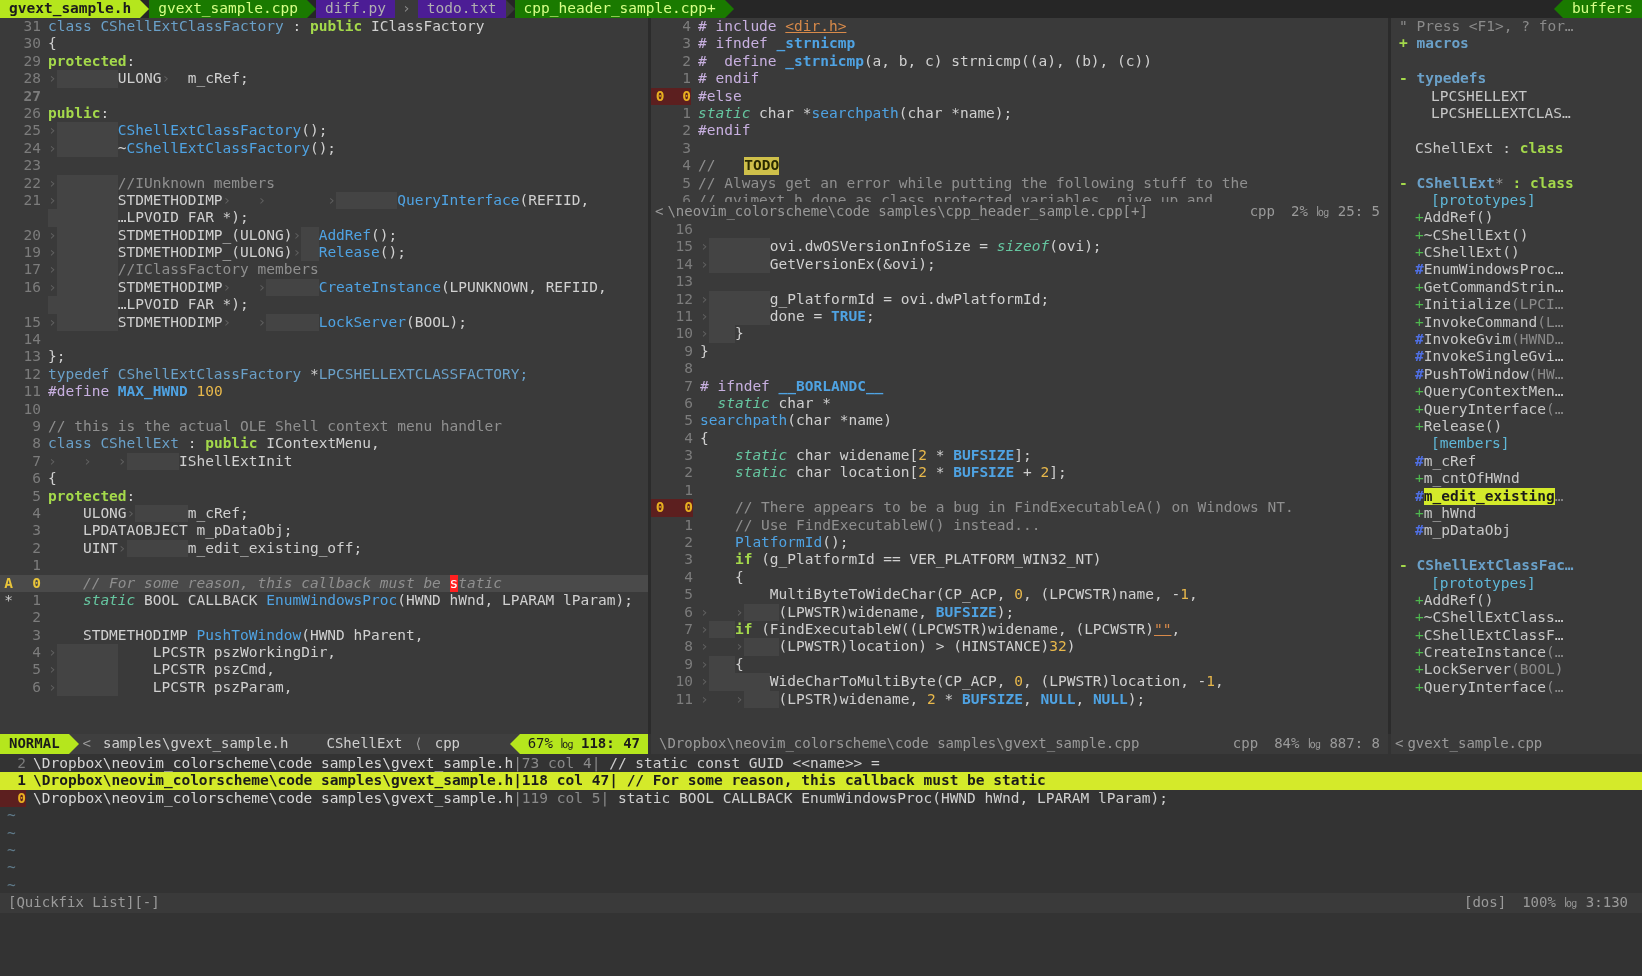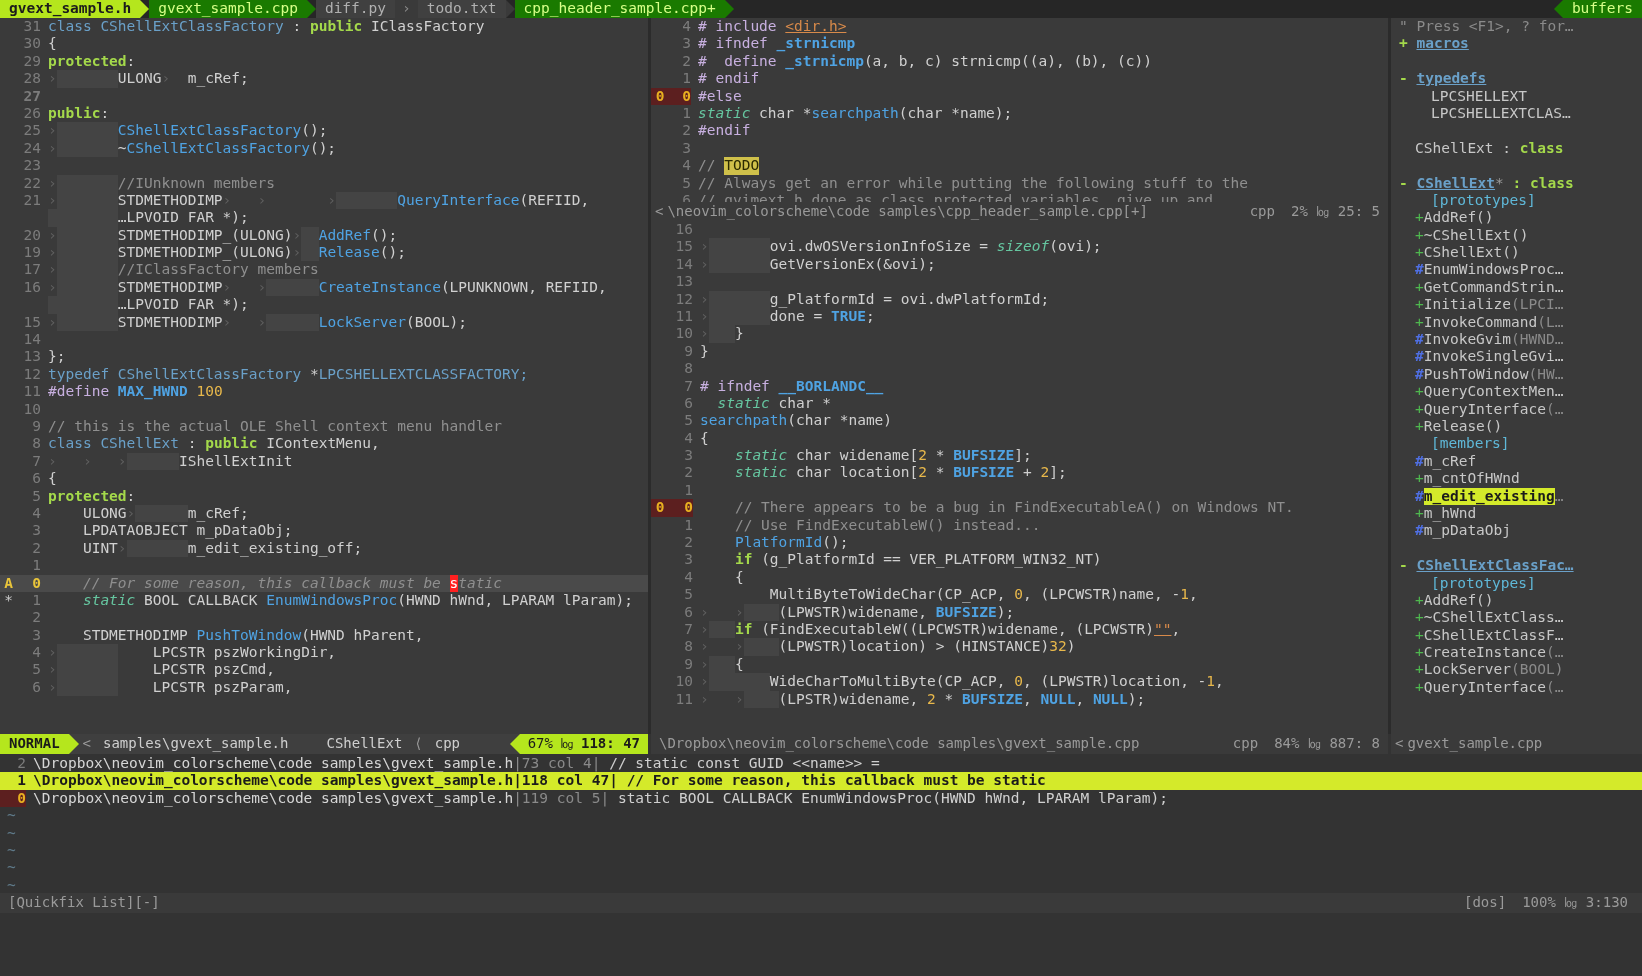--- a/index.html
+++ b/index.html
@@ -10,21 +10,21 @@
     -webkit-font-smoothing:none;
   }
   .screen{position:relative;width:1642px;height:976px;background:#333333;}
 
   
   .tabline{position:absolute;left:0;top:0;width:1642px;height:18px;background:#262626;
            display:flex;align-items:center;white-space:nowrap;overflow:hidden;}
   .tab{display:inline-flex;align-items:center;height:18px;padding:0 9px;}
   .tab.sel{background:#b5e61d;color:#1c1c1c;font-weight:bold;}
   .tab.active{background:#1a7a00;color:#d7ff87;}
-  .tab.plain{background:#404040;color:#b0b0b0;}
+  .tab.plain{background:#4c1d95;color:#b0b0b0;}
   .arw{width:0;height:0;border-top:9px solid transparent;border-bottom:9px solid transparent;}
   .arw-sel{border-left:9px solid #b5e61d;}
   .arw-act{border-left:9px solid #1a7a00;}
   .arw-dim{border-left:9px solid #3a3a3a;}
   .sep{color:#8a8a8a;padding:0 7px;background:#3a3a3a;height:18px;display:inline-flex;align-items:center;}
   .tabfill{flex:1;height:18px;background:#262626;}
   .tabright{background:#1a7a00;color:#d7ff87;height:18px;display:inline-flex;align-items:center;padding:0 9px;}
 
   
   .pane{position:absolute;overflow:hidden;background:#3a3a3a;}
@@ -43,21 +43,21 @@
   .def{color:#4fa3e3;font-weight:bold;}     
   .num{color:#e8b84b;}
   .fn{color:#4fa3e3;}
   .str{color:#d88a4a;text-decoration:underline;}
   .sta{color:#66c6a0;font-style:italic;}
   .punc{color:#cfcfcf;}
   .tabch{color:#5f5f5f;}
   .tabbg{background:#444444;}
   .cursorline{background:#4a4a4a;}
   .cursor{background:#ff2020;color:#ffffff;}
-  .todo{background:#cfc04a;color:#2a2a00;font-weight:normal;}
+  .todo{background:#cfc04a;color:#2a2a00;font-weight:bold;margin-left:20px;}
   .sgnA{color:#e8c43a;font-weight:bold;}
   .sgn0{background:#5c1f1f;color:#e8b020;font-weight:bold;}
   .sgnstar{color:#c9c9c9;}
 
   
   .stl{position:absolute;height:20px;display:flex;align-items:center;white-space:nowrap;overflow:hidden;
        font-size:14px;}
   .stl-act{background:#3f3f3f;color:#cfcfcf;}
   .stl-ina{background:#3a3a3a;color:#9a9a9a;}
   .mode{background:#b5e61d;color:#1b1b1b;font-weight:bold;padding:0 9px;height:20px;display:flex;align-items:center;}
@@ -78,21 +78,21 @@
   .qffile{color:#d7d7d7;}
   .qfpos{color:#8a8a8a;}
   .qftext{color:#d0d0d0;}
   .qfrow.cur .qffile,.qfrow.cur .qfpos,.qfrow.cur .qftext{color:#1b1b1b;}
   .tilde{color:#5f7a8a;}
 
   
   .tagbar{position:absolute;background:#3a3a3a;overflow:hidden;}
   .tgrow{height:17.4px;white-space:pre;display:flex;align-items:center;}
   .tgfold{color:#a4d94b;font-weight:bold;}
-  .tgkind{color:#6aa0c8;font-weight:bold;text-decoration:underline;}
+  .tgkind{color:#6aa0c8;font-weight:bold;}
   .tgplain{color:#c8c8c8;}
   .tgpub{color:#4fb84f;}
   .tgpri{color:#4f6fe3;font-weight:bold;}
   .tgproto{color:#5fb8d8;}
   .tghelp{color:#8a8a8a;}
   .tgsig{color:#8a8a8a;}
   .tgsel{background:#d4ea2a;color:#1b1b1b;font-weight:bold;}
   .tgstar{color:#9a9a9a;}
 
   .vsplit{position:absolute;background:#2b2b2b;}

